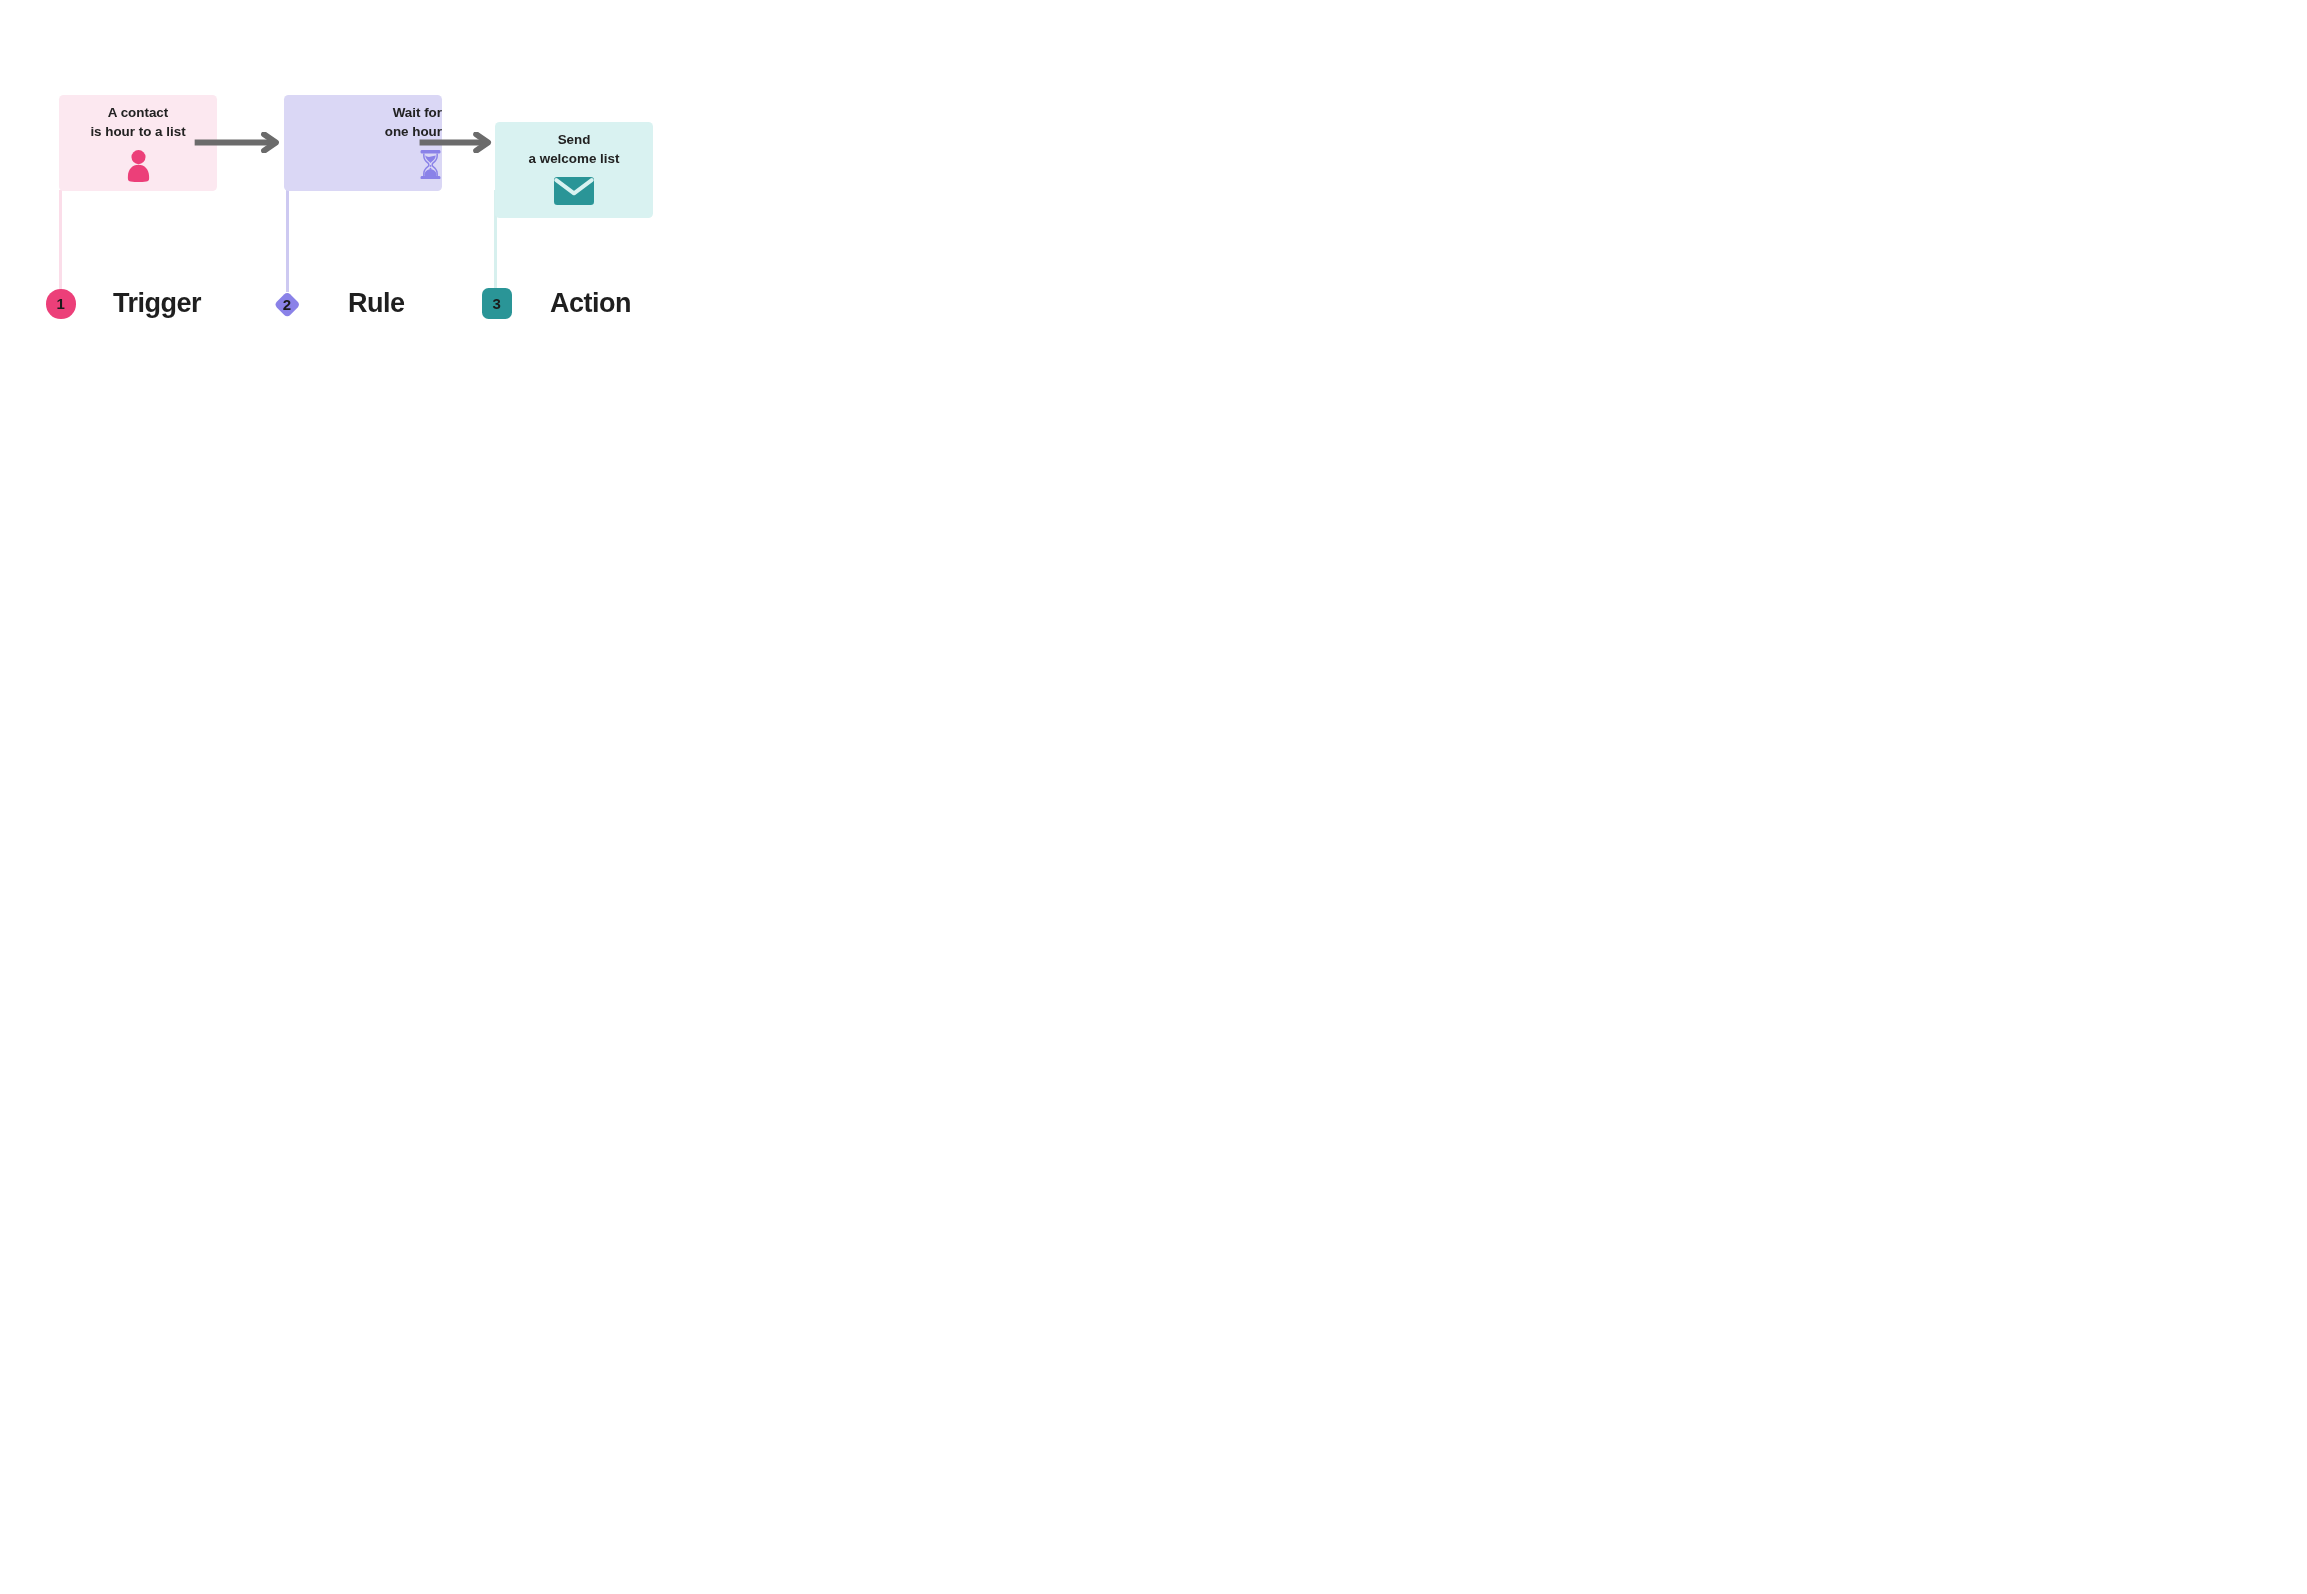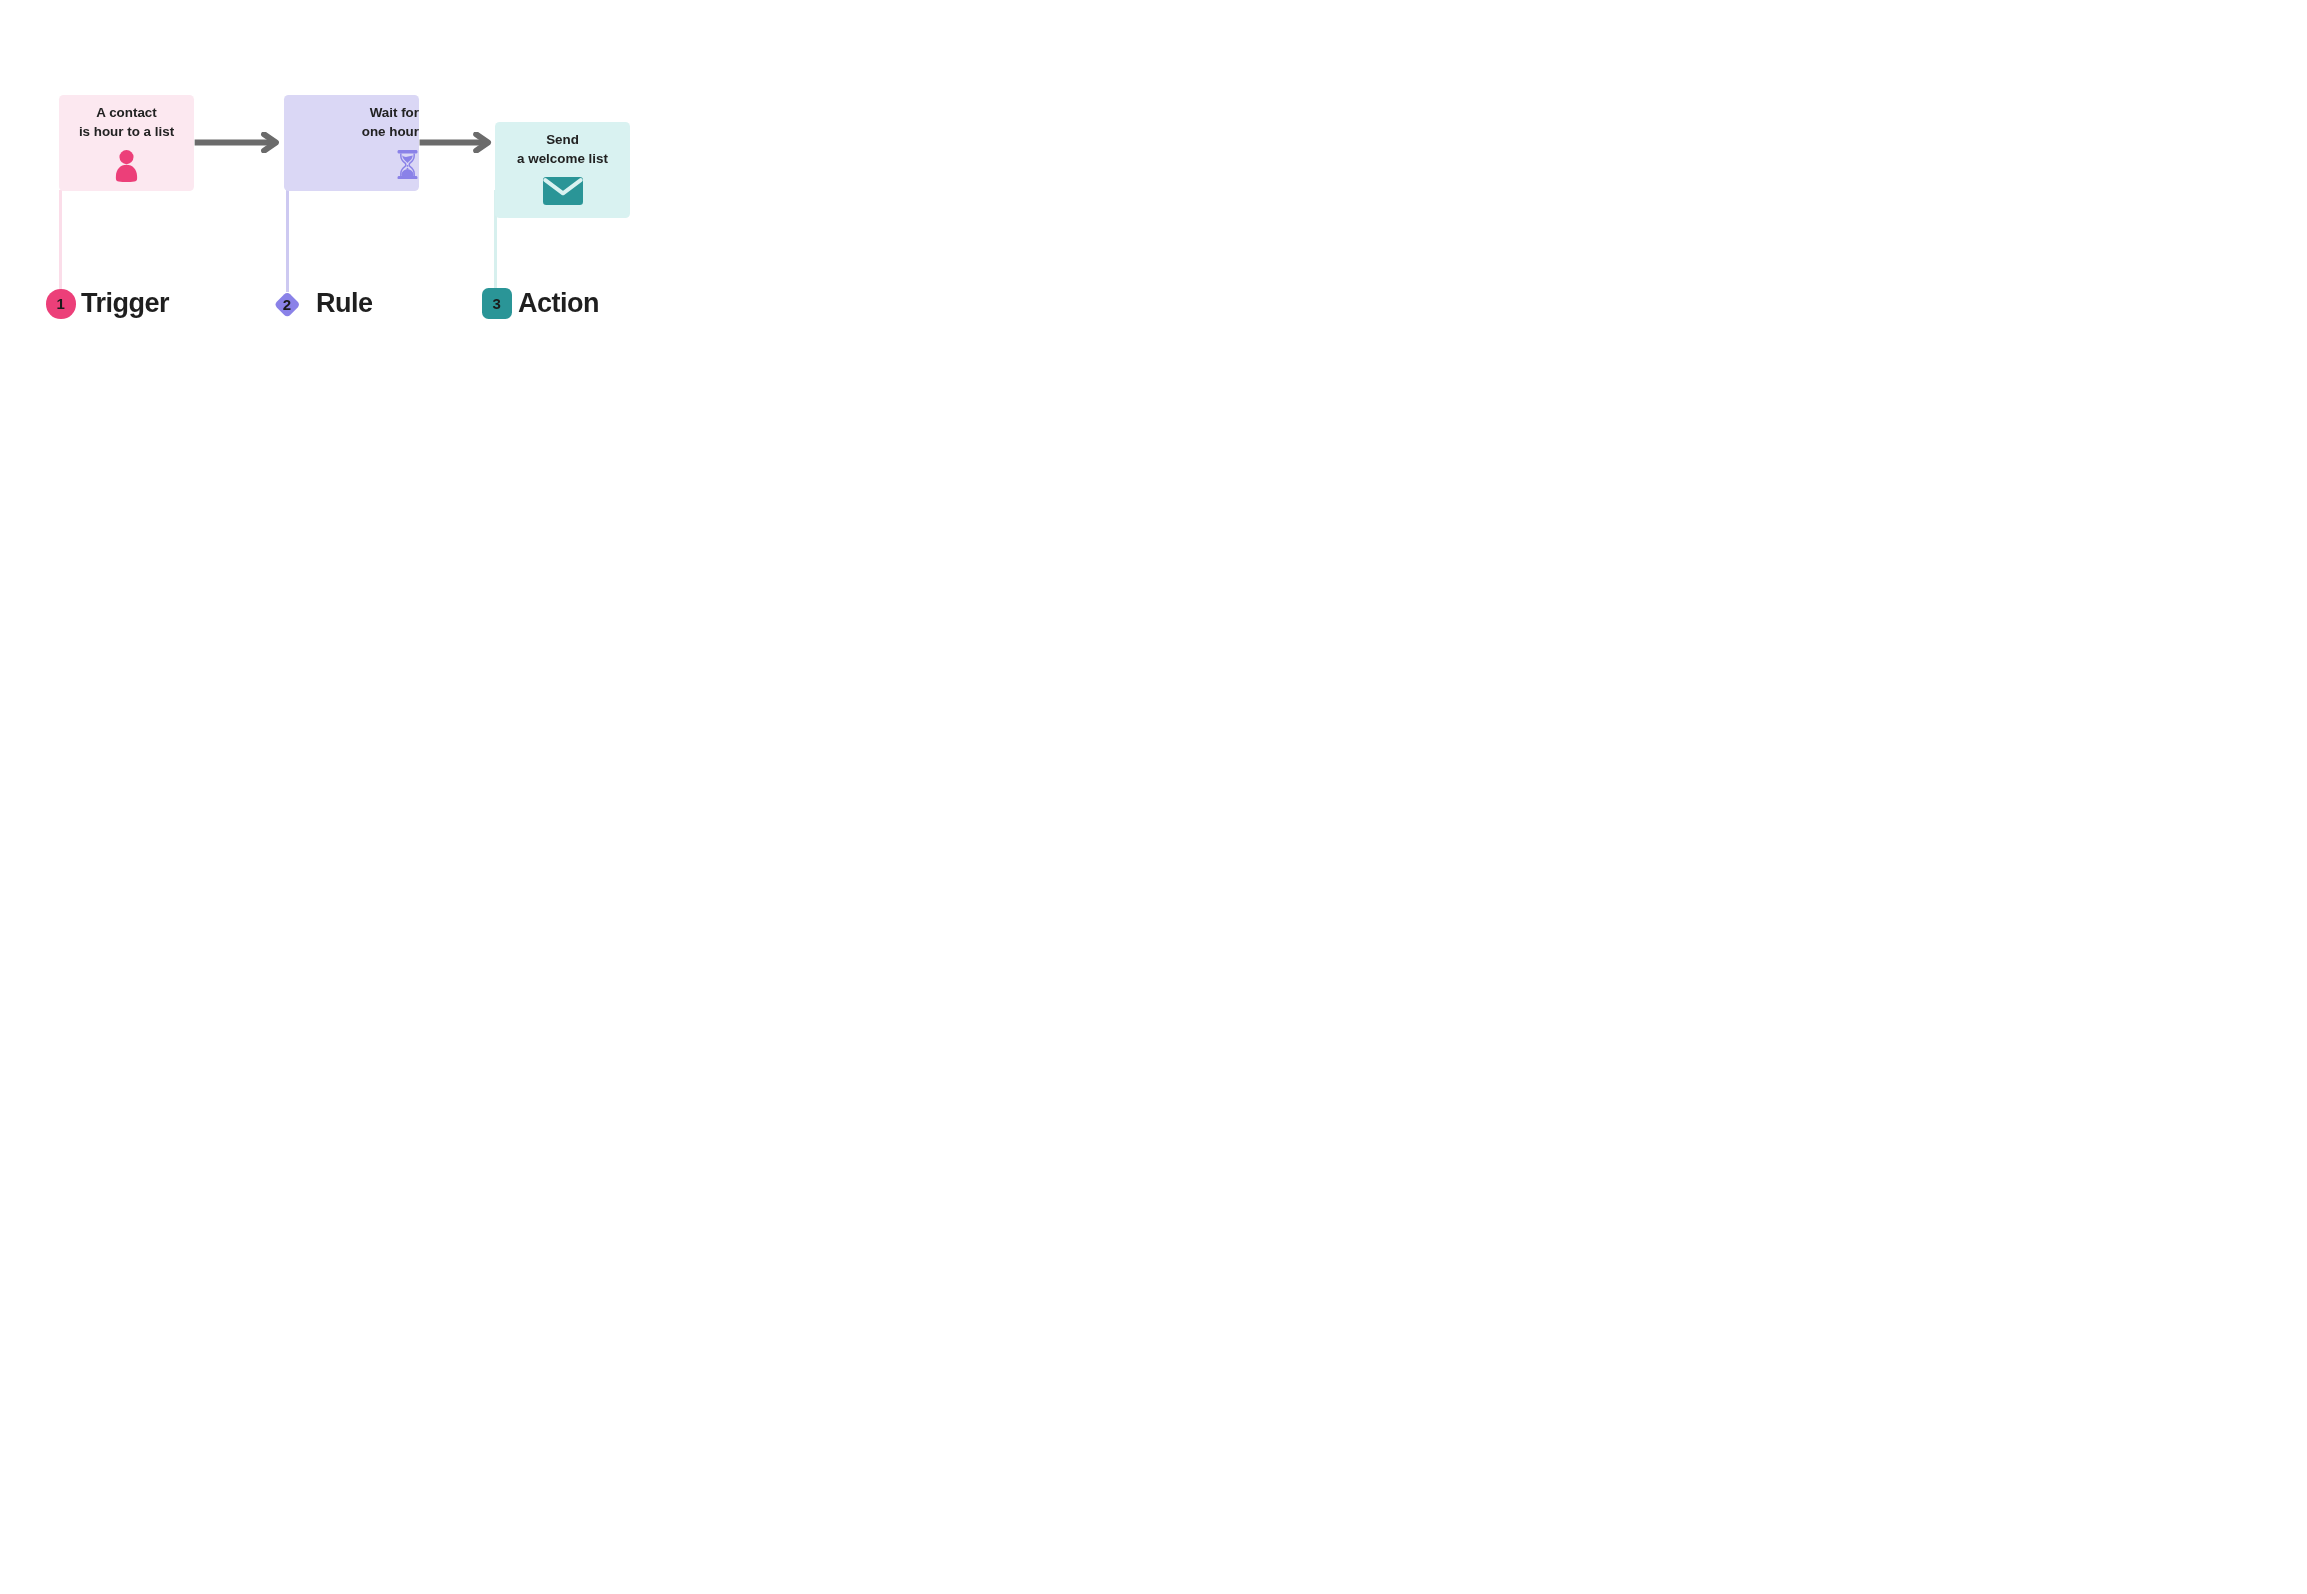--- a/index.html
+++ b/index.html
@@ -35,21 +35,21 @@
     color:var(--text_dark);
   }
   
   .vline{position:absolute;width:2.8px;top:190px;z-index:0;}
   .vline1{left:59px;height:100px;background:var(--line1);}
   .vline2{left:286px;height:102px;background:var(--line2);}
   .vline3{left:494px;height:99px;background:var(--line3);}
   
   .card{
     position:absolute;
-    top:95px;width:135px;height:96px;
+    top:95px;width:158px;height:96px;
     border-radius:4.6px;
     display:flex;flex-direction:column;align-items:center;
     padding-top:7.8px;
     z-index:1;
   }
   .card1{left:59px;background:var(--card1_bg);}
   .card2{left:284px;background:var(--card2_bg);align-items:flex-end;}
   .card3{left:495px;background:var(--card3_bg);margin-top:27px;}
   .card-line{
     font-size:13.4px;line-height:19px;
@@ -77,20 +77,21 @@
   .badge2 .badge-num{transform:rotate(-45deg);}
   .badge3{left:482px;top:288px;width:29.5px;height:31px;border-radius:6.5px;background:var(--teal);}
   
   .step-label{
     position:absolute;top:288px;
     font-size:27px;line-height:31px;
     font-weight:800;letter-spacing:-0.5px;
     color:var(--text_dark);
     white-space:nowrap;
     z-index:2;
+    margin-left:32px;
   }
   .label1{left:81px;}
   .label2{left:316px;}
   .label3{left:518px;}
 </style>
 </head>
 <body>
 
 <div class="canvas">
 

